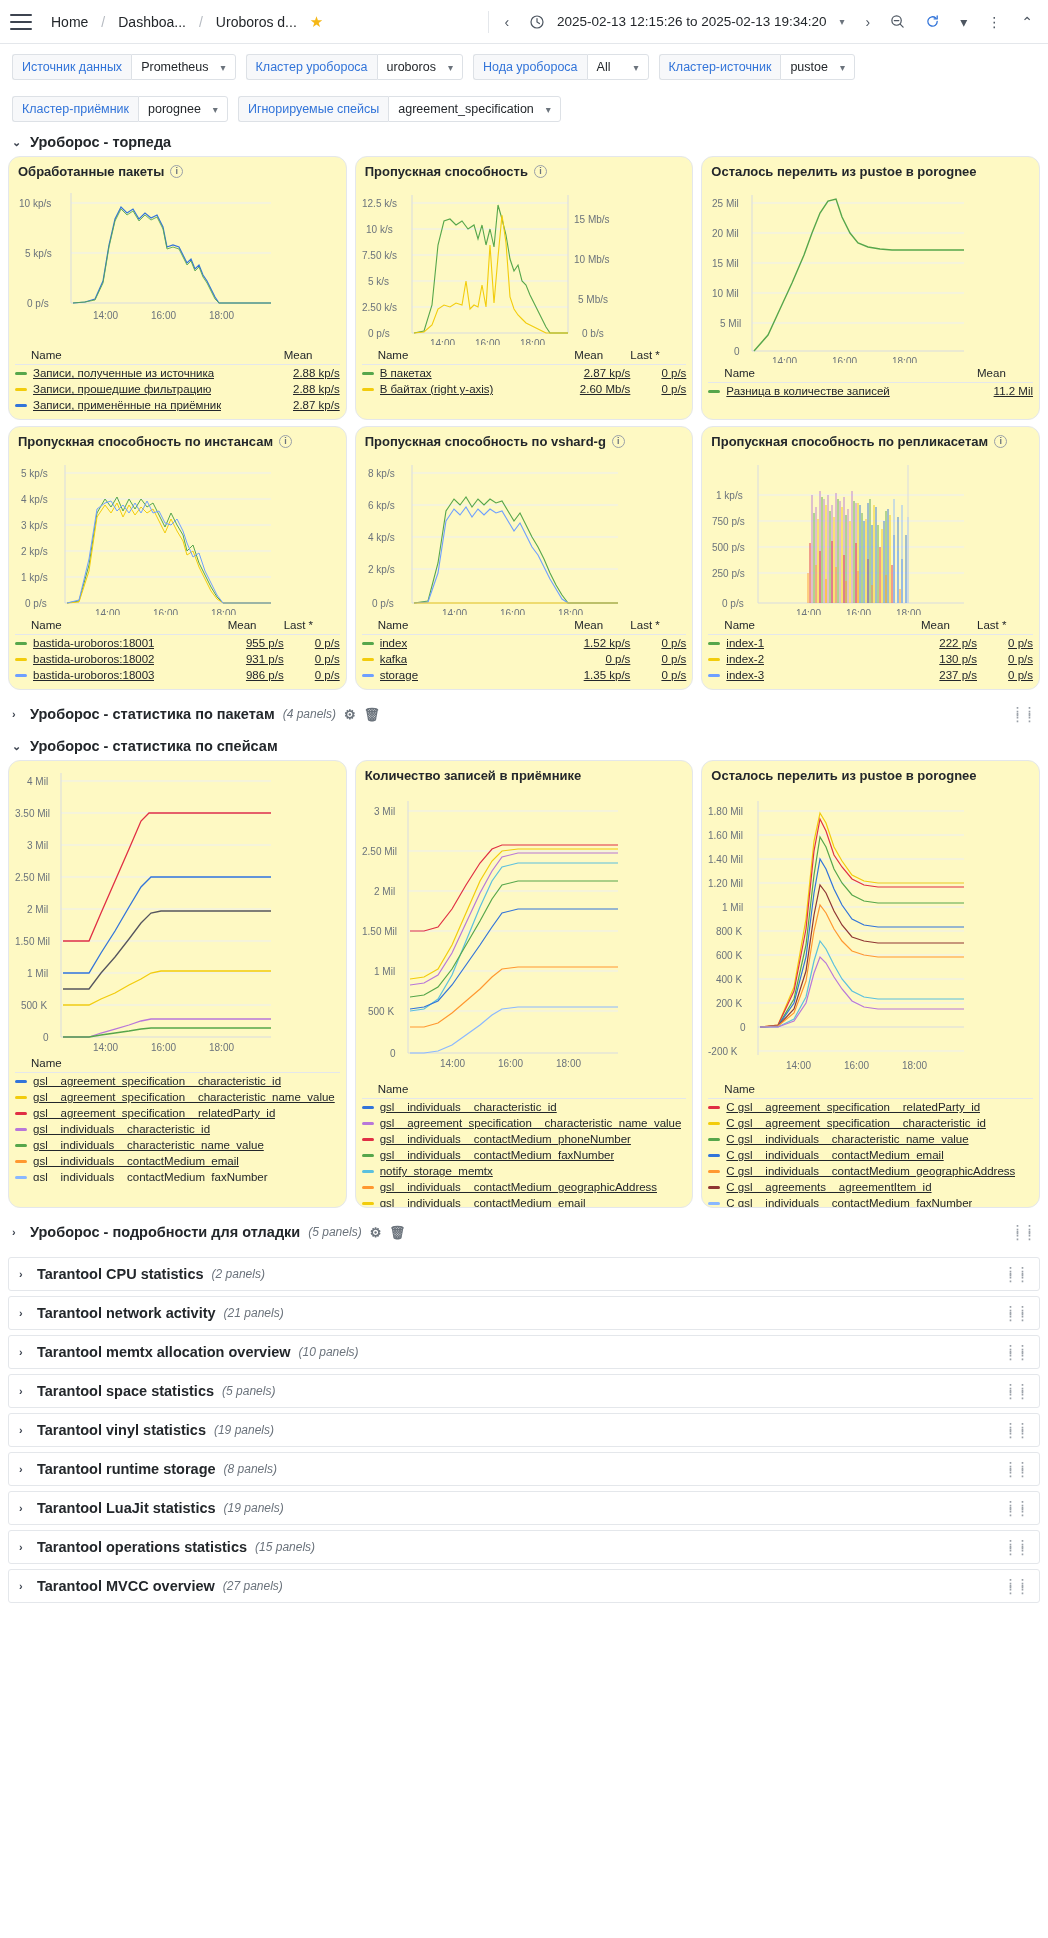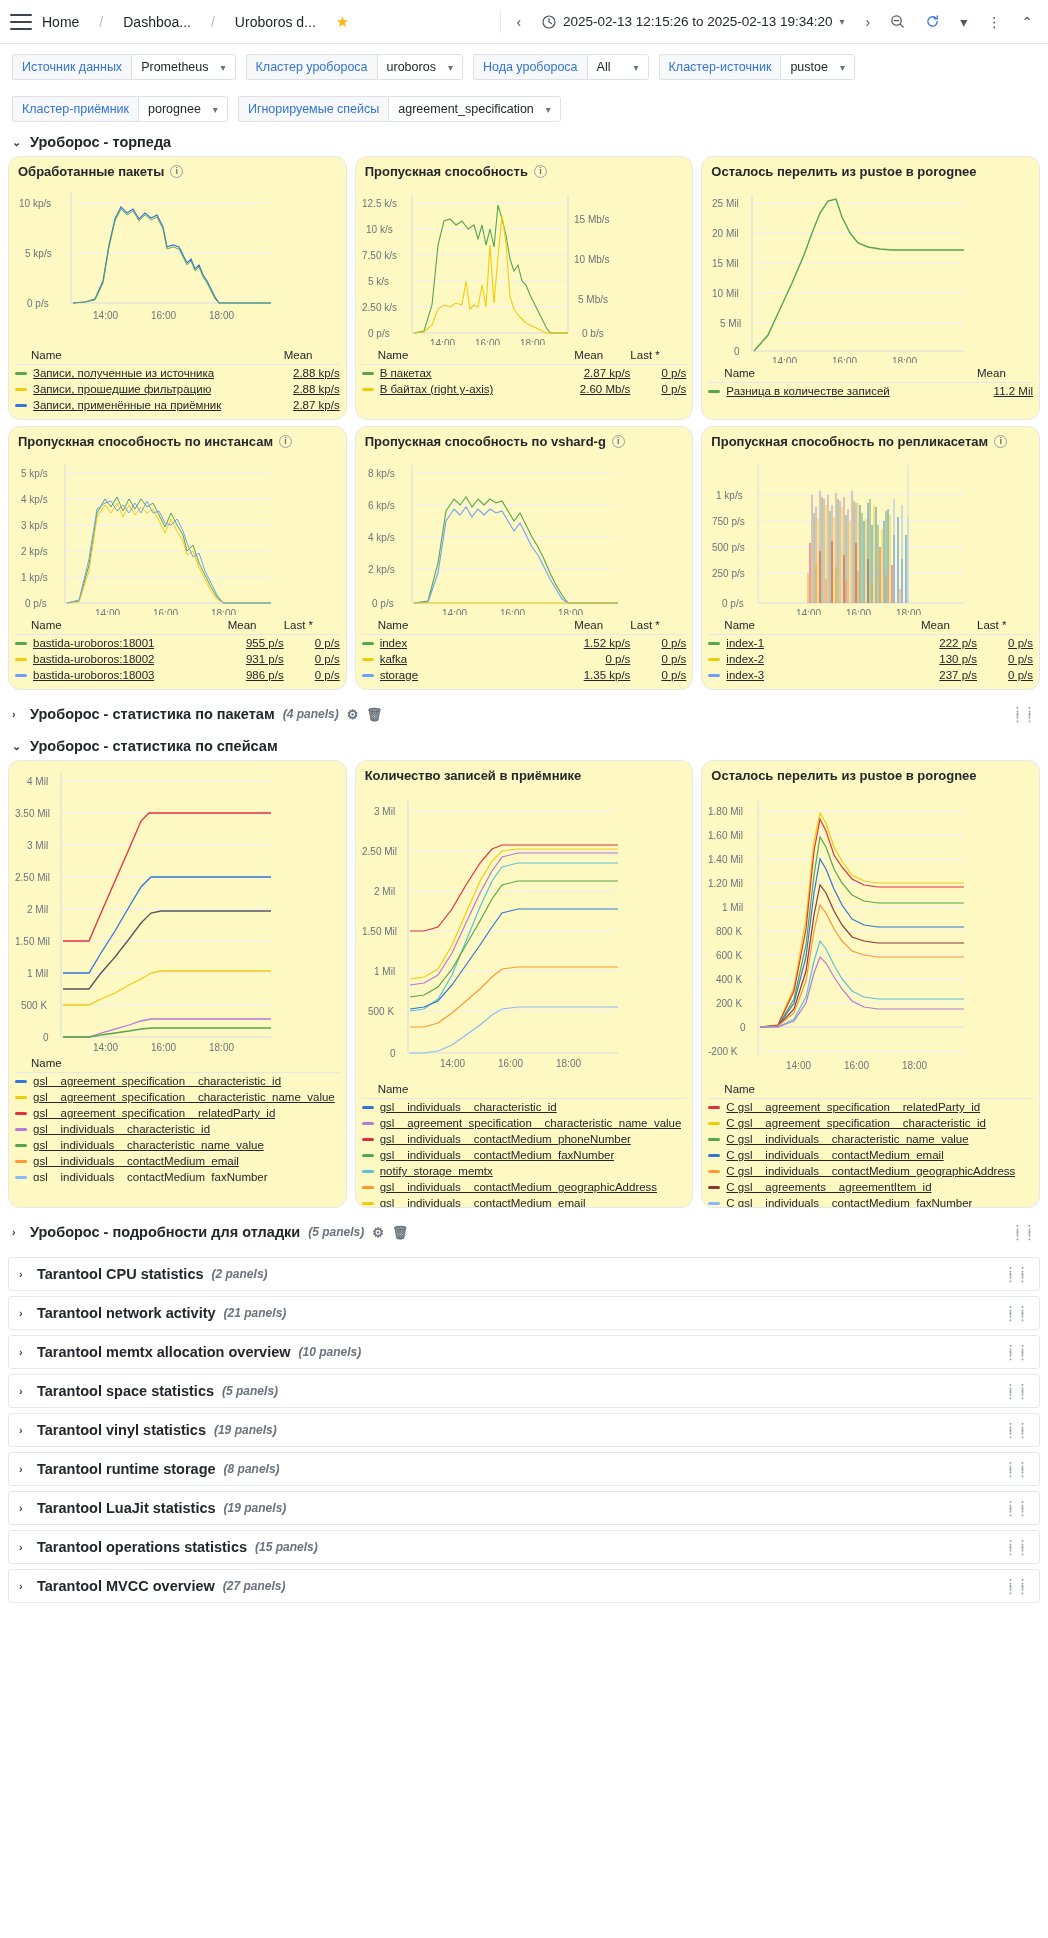--- a/index.html
+++ b/index.html
@@ -16,30 +16,30 @@
     height: 44px;
     display: flex;
     align-items: center;
     padding: 0 10px;
     border-bottom: 1px solid #e4e7eb;
     gap: 10px;
     font-size: 14px;
   }
   .hamburger { width: 22px; height: 16px; display: flex; flex-direction: column; justify-content: space-between; cursor: pointer; }
   .hamburger span { display: block; height: 2px; background: #3d4450; border-radius: 1px; }
-  .crumbs { display: flex; align-items: center; gap: 20px; font-size: 14px; }
+  .crumbs { display: flex; align-items: center; gap: 13px; font-size: 14px; margin-left: 9px; }
   .crumbs a { color: #23272b; text-decoration: none; }
   .crumbs .sep { color: #b6bbc2; }
   .crumb-cur { font-weight: 400; }
   .star { color: #f5b716; font-size: 15px; }
   .topbar-spacer { flex: 1; }
   .vdiv { width: 1px; height: 22px; background: #e4e7eb; }
   .ticon { color: #4d5661; font-size: 14px; padding: 3px 5px; border-radius: 3px; cursor: pointer; display: inline-flex; align-items: center; }
   .timerange {
-    display: flex; align-items: center; gap: 7px;
+    display: flex; align-items: center; gap: 13px;
     font-size: 13.5px; color: #23272b; padding: 4px 6px;
     cursor: pointer;
   }
   .caret { font-size: 10px; color: #6b737c; }
 
   
   .varbar {
     display: flex; flex-wrap: wrap; align-items: center;
     gap: 8px 10px; padding: 10px 12px 6px 12px;
   }
@@ -59,21 +59,21 @@
     justify-content: space-between; cursor: pointer; white-space: nowrap;
   }
 
   
   .rowhead {
     display: flex; align-items: center; gap: 8px;
     padding: 6px 12px; font-size: 14.5px; font-weight: 700;
     color: #23272b;
   }
   .rowhead .arrow { font-size: 11px; color: #3d4450; width: 10px; }
-  .rowhead .count { font-size: 12px; font-weight: 700; color: #6b737c; font-style: italic; }
+  .rowhead .count { font-size: 12px; font-weight: 400; color: #6b737c; font-style: italic; }
   .rowhead .tool { color: #6b737c; font-size: 13px; cursor: pointer; }
   .rowhead .grip { margin-left: auto; color: #9aa0a8; letter-spacing: 1px; font-size: 11px; cursor: grab; line-height: 6px; }
   .grip i { font-style: normal; display: block; }
 
   .collapsed-row {
     border: 1px solid #e4e7eb; border-radius: 3px;
     margin: 5px 8px; background: #ffffff;
   }
   .collapsed-row .rowhead { padding: 8px 10px; }
 

